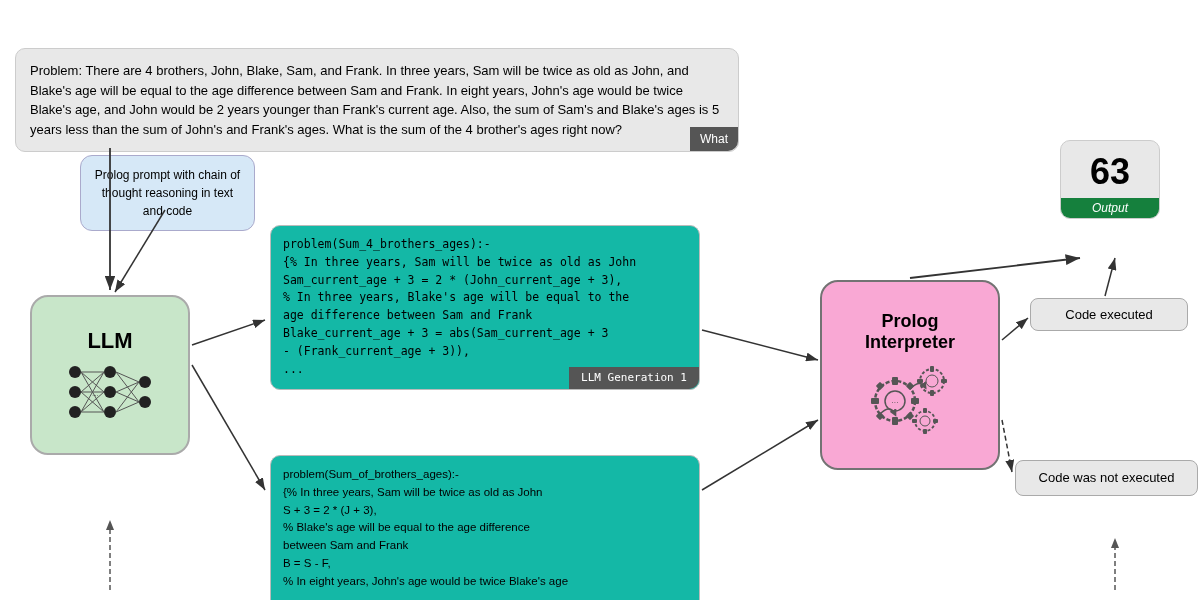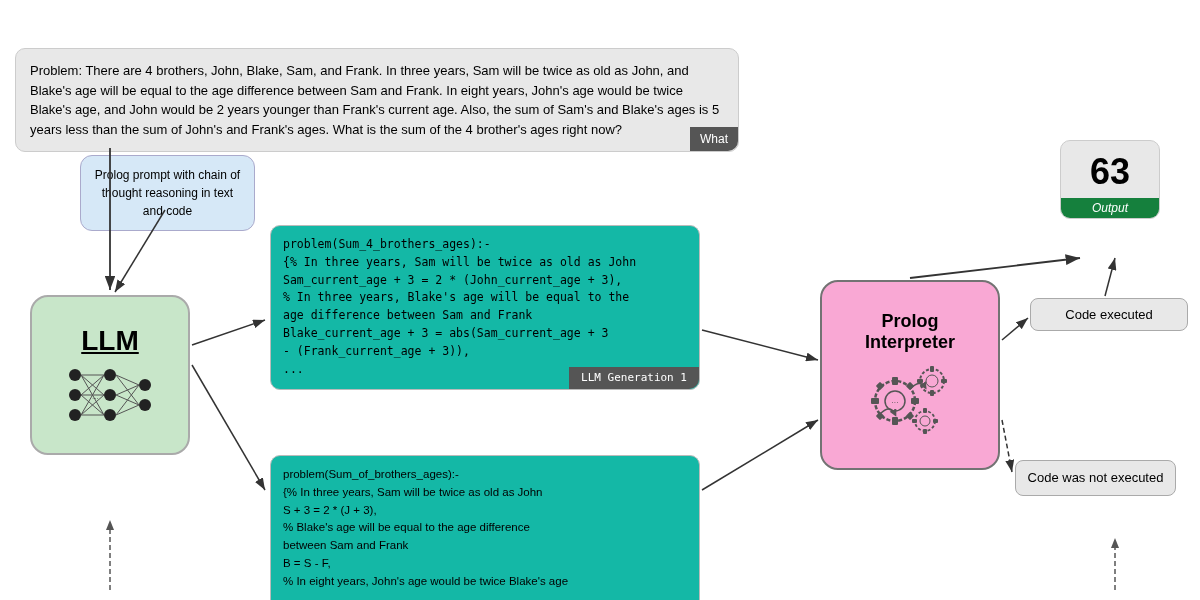--- a/index.html
+++ b/index.html
@@ -46,24 +46,23 @@
       height: 160px;
       background: #c8e6c9;
       border-radius: 18px;
       display: flex;
       flex-direction: column;
       align-items: center;
       justify-content: center;
       border: 2px solid #aaa;
     }
     .llm-box .llm-title {
-      font-size: 28px;
+      font-size: 22px;
       font-weight: bold;
       margin-bottom: 8px;
-      text-decoration: underline;
     }
     .llm-network {
       width: 90px;
       height: 60px;
     }
 
     
     .prolog-prompt {
       position: absolute;
       top: 155px;
@@ -173,21 +172,21 @@
       text-align: center;
       padding: 8px 10px;
       font-size: 13px;
     }
 
     
     .code-not-executed-box {
       position: absolute;
       top: 460px;
       left: 1015px;
-      width: 161px;
+      width: 183px;
       background: #e8e8e8;
       border-radius: 8px;
       border: 1px solid #aaa;
       text-align: center;
       padding: 8px 10px;
       font-size: 13px;
       line-height: 1.4;
     }
 
     

